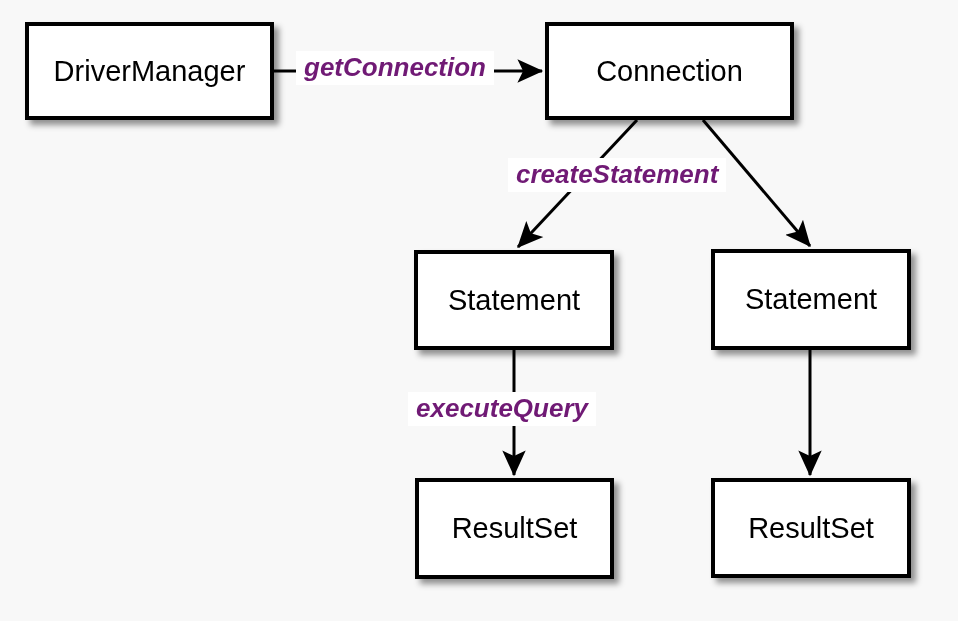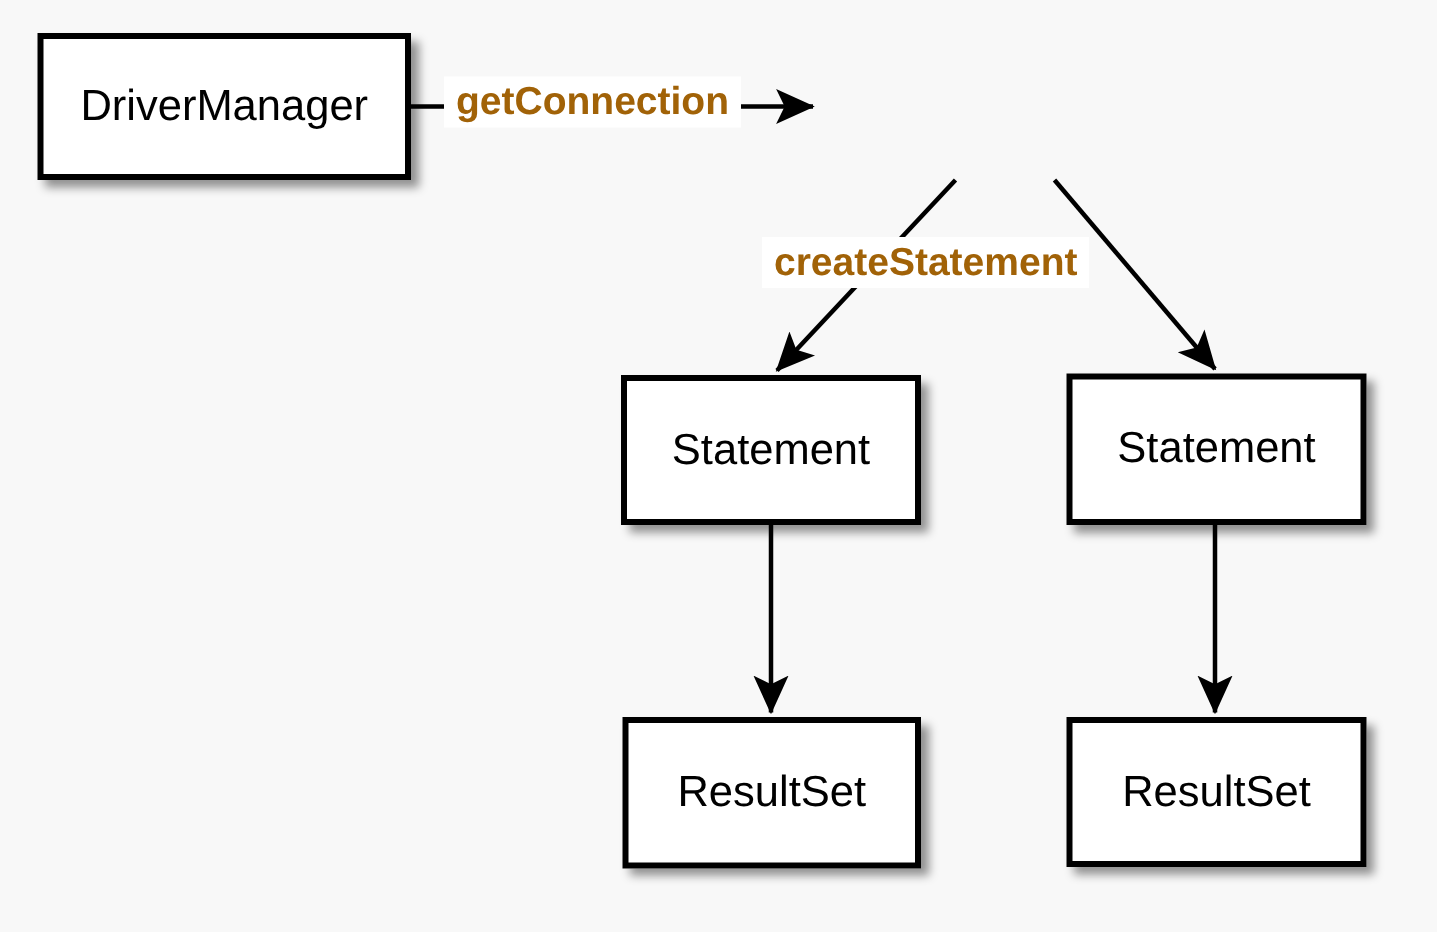--- a/index.html
+++ b/index.html
@@ -43,23 +43,24 @@
     font-size: 29px;
     font-weight: 400;
     color: #000000;
     letter-spacing: 0px;
     white-space: nowrap;
   }
   .edge-label {
     position: absolute;
     background: #ffffff;
     font-family: "Liberation Sans", sans-serif;
+    font-style: italic;
     font-weight: 700;
     font-size: 26px;
-    color: #a16207;
+    color: #701a75;
     white-space: nowrap;
     padding: 3px 8px 4px 8px;
     z-index: 4;
     line-height: 1.05;
   }
 </style>
 </head>
 <body>
 
 <div id="canvas">
@@ -79,20 +80,23 @@
 
     <line x1="514" y1="350" x2="514" y2="475" stroke="#000000" stroke-width="3" marker-end="url(#arrowhead)"></line>
 
     <line x1="810" y1="350" x2="810" y2="475" stroke="#000000" stroke-width="3" marker-end="url(#arrowhead)"></line>
   </svg>
 
   <div class="node" style="left:25px; top:22px; width:249px; height:98px;">
     <span class="node-label">DriverManager</span>
   </div>
 
+  <div class="node" style="left:545px; top:22px; width:249px; height:98px;">
+    <span class="node-label">Connection</span>
+  </div>
 
   <div class="node" style="left:414px; top:250px; width:200px; height:100px;">
     <span class="node-label">Statement</span>
   </div>
 
   <div class="node" style="left:711px; top:249px; width:200px; height:101px;">
     <span class="node-label">Statement</span>
   </div>
 
   <div class="node" style="left:415px; top:478px; width:199px; height:101px;">
@@ -100,14 +104,15 @@
   </div>
 
   <div class="node" style="left:711px; top:478px; width:200px; height:100px;">
     <span class="node-label">ResultSet</span>
   </div>
 
   <div class="edge-label" style="left:296px; top:51px;">getConnection</div>
 
   <div class="edge-label" style="left:466px; top:158px;margin-left:42px;">createStatement</div>
 
+  <div class="edge-label" style="left:408px; top:392px;">executeQuery</div>
 
 </div>
 
 </body></html>

